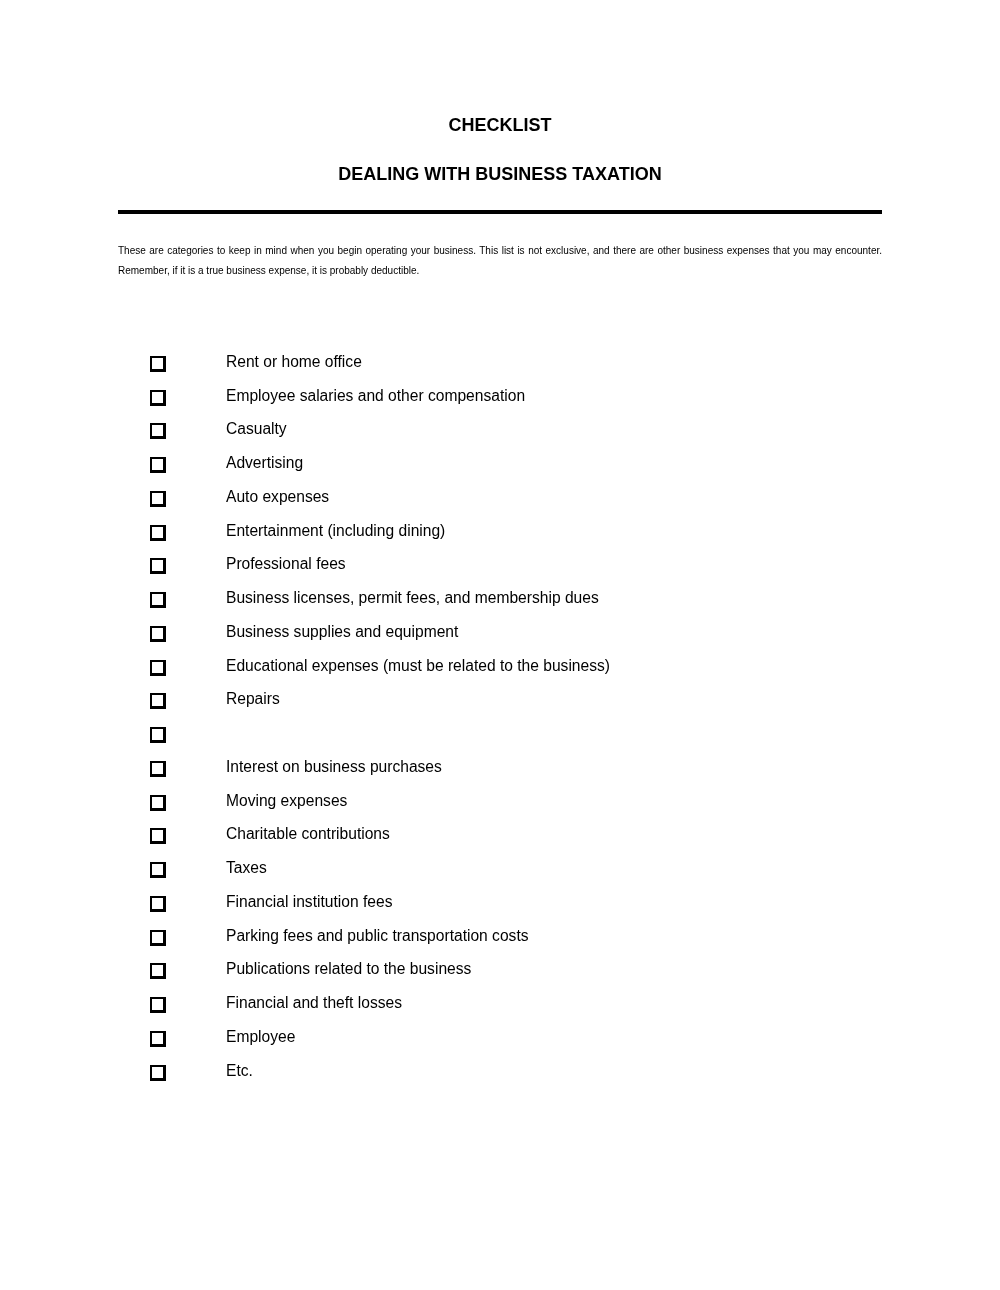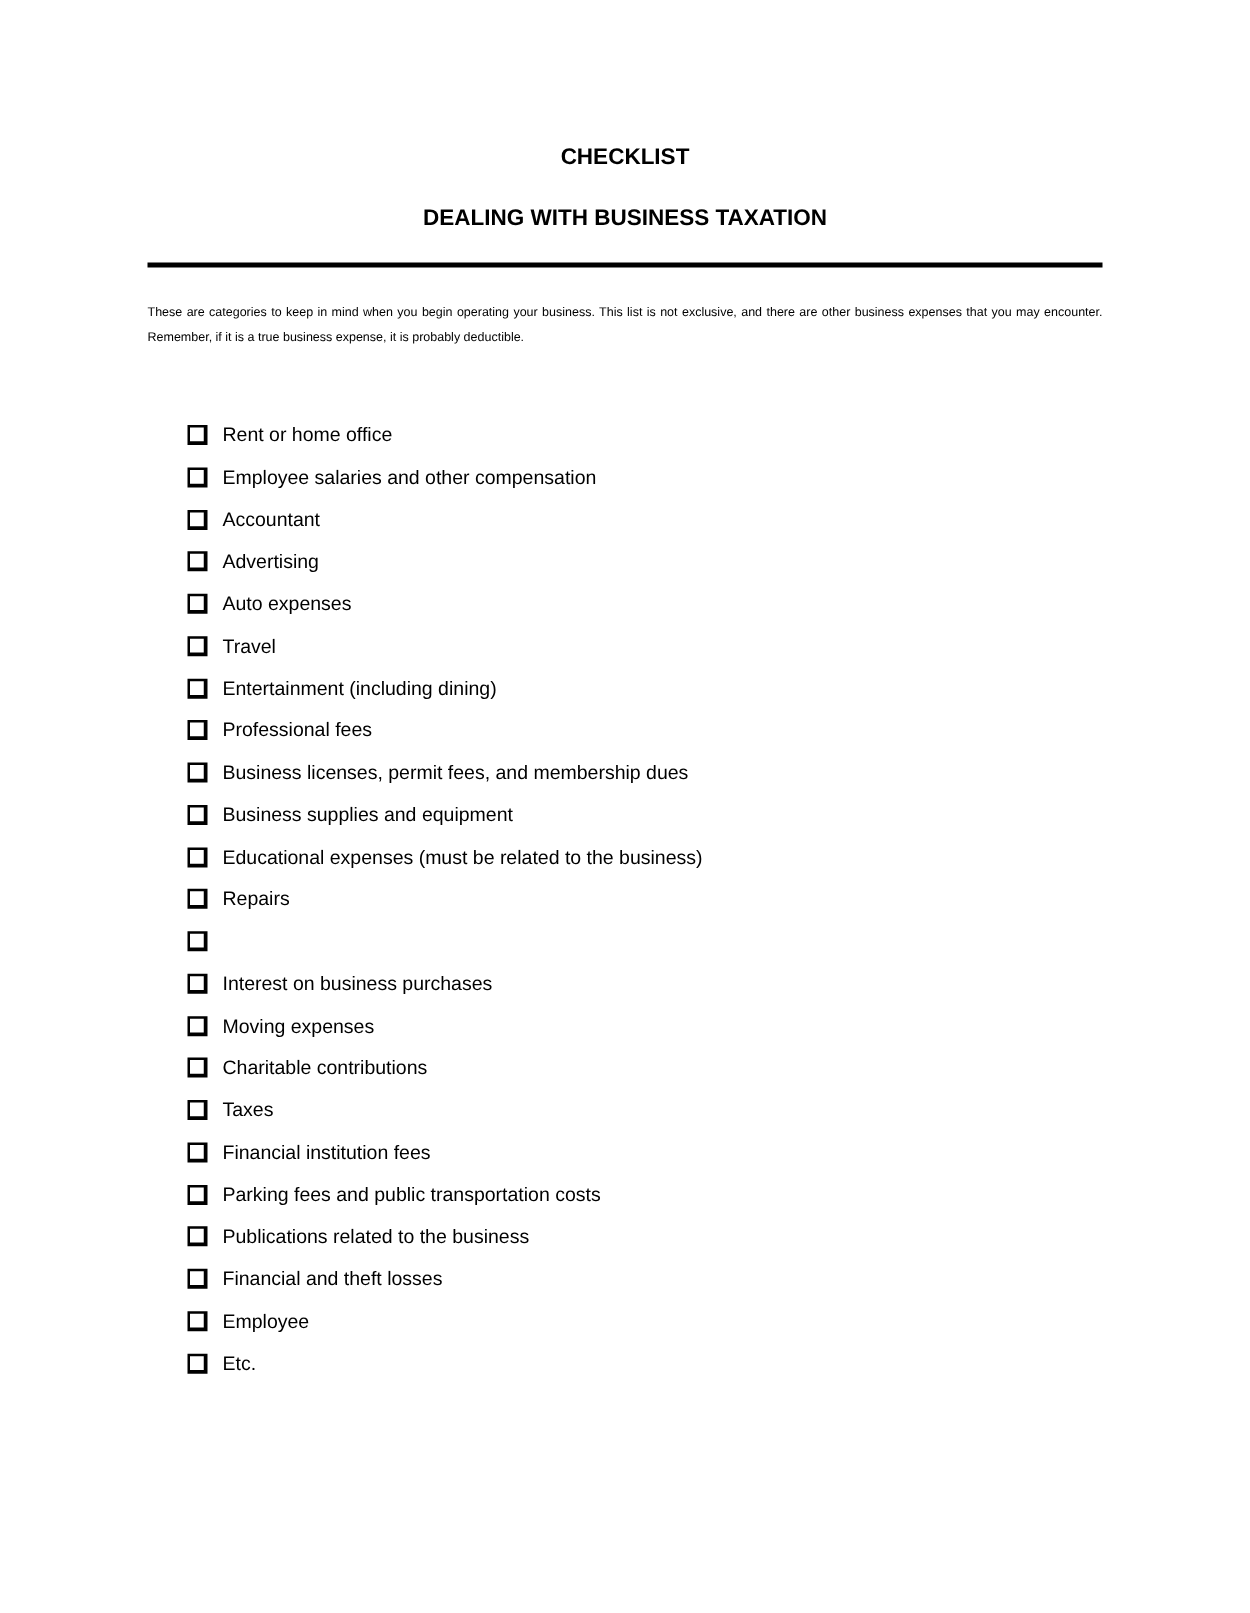--- a/index.html
+++ b/index.html
@@ -4,21 +4,21 @@
 <style>
   html, body { margin: 0; padding: 0; background: #ffffff; }
   body { width: 1000px; height: 1290px; position: relative; font-family: "Liberation Sans", sans-serif; color: #000; }
   .page { position: absolute; left: 118px; top: 0; width: 764px; }
   .title { position: absolute; left: 0; width: 764px; text-align: center; font-weight: bold; font-size: 18px; }
   .t1 { top: 103px; margin-top: 12px; }
   .t2 { top: 164px; }
   .rule { position: absolute; left: 0; top: 210px; width: 764px; height: 4px; background: #000; }
   .intro { position: absolute; left: 0; top: 241px; width: 764px; font-size: 10px; line-height: 19.5px; text-align: justify; }
   .list { position: absolute; left: 32px; top: 338px; margin: 0; padding: 0; list-style: none; }
-  .item { height: 33.75px; display: flex; align-items: flex-start; font-size: 15.6px; line-height: 20px; }
+  .item { height: 33.75px; display: flex; align-items: flex-end; font-size: 15.6px; line-height: 20px; gap: 48px; }
   .box { width: 11px; height: 11px; border: 2px solid #000; border-right-width: 3px; border-bottom-width: 3px; margin-top: 2px; margin-right: 12px; flex: none; box-sizing: content-box; }
   .lbl { padding-top: 1px; }
 </style>
 </head>
 <body>
 
 <div class="page">
   <div class="title t1">CHECKLIST</div>
   <div class="title t2">DEALING WITH BUSINESS TAXATION</div>
   <div class="rule"></div>
@@ -27,33 +27,29 @@
       <li class="item">
         <span class="box"></span>
         <span class="lbl">Rent or home office</span>
       </li>
       <li class="item">
         <span class="box"></span>
         <span class="lbl">Employee salaries and other compensation</span>
       </li>
       <li class="item">
         <span class="box"></span>
-        <span class="lbl">Accountant</span>
+        <span class="lbl">Casualty</span>
       </li>
       <li class="item">
         <span class="box"></span>
         <span class="lbl">Advertising</span>
       </li>
       <li class="item">
         <span class="box"></span>
         <span class="lbl">Auto expenses</span>
-      </li>
-      <li class="item">
-        <span class="box"></span>
-        <span class="lbl">Travel</span>
       </li>
       <li class="item">
         <span class="box"></span>
         <span class="lbl">Entertainment (including dining)</span>
       </li>
       <li class="item">
         <span class="box"></span>
         <span class="lbl">Professional fees</span>
       </li>
       <li class="item">

